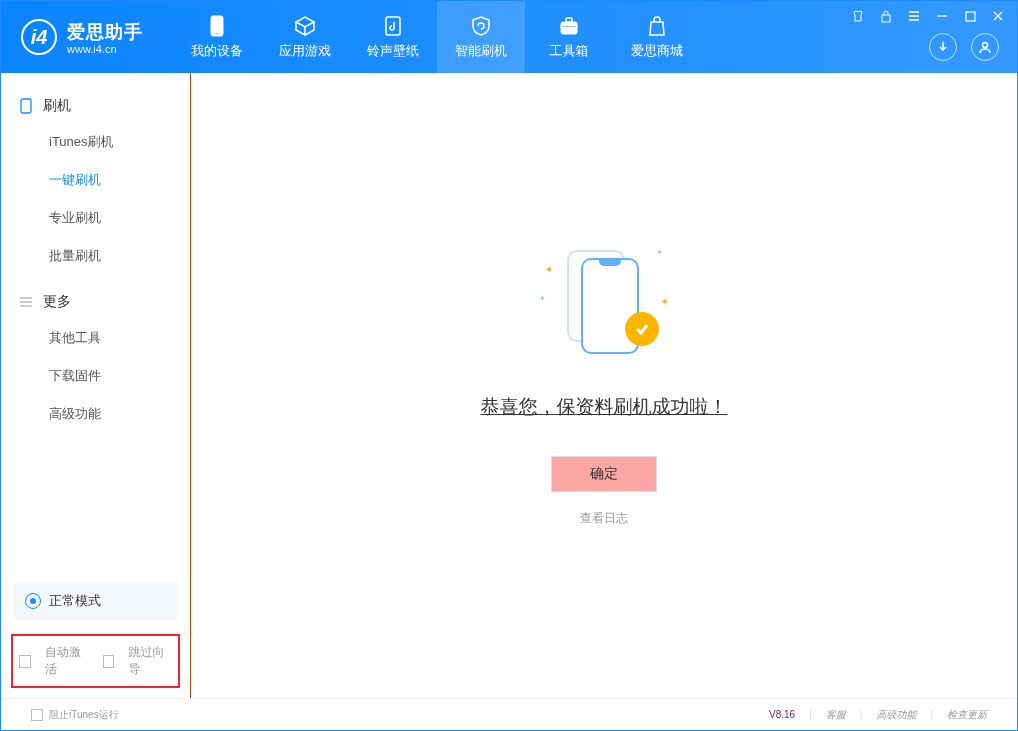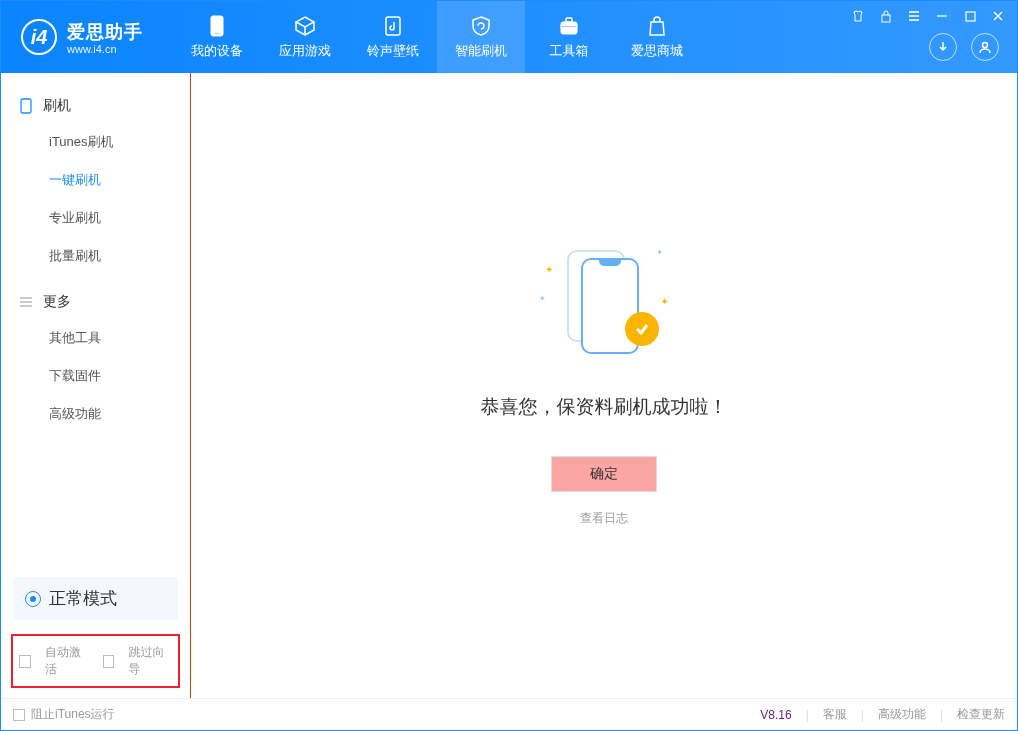--- a/index.html
+++ b/index.html
@@ -24,21 +24,21 @@
 .circ-btn svg { stroke: #fff; fill: none; }
 .titlebar { position: relative; }
 
 .body { flex: 1; display: flex; min-height: 0; }
 .sidebar { width: 190px; border-right: 1px solid #c2410c; display: flex; flex-direction: column; padding-top: 16px; }
 .side-section-hdr { display: flex; align-items: center; gap: 10px; padding: 8px 18px; color: #333; font-size: 14px; }
 .side-section-hdr .hicon { width: 14px; height: 14px; display: flex; align-items: center; justify-content: center; }
 .side-item { padding: 10px 18px 10px 48px; font-size: 13px; color: #555; cursor: pointer; }
 .side-item.active { color: #1a8cff; }
 .side-spacer { flex: 1; }
-.mode-box { margin: 8px 12px; background: #f4f8fc; border-radius: 3px; padding: 10px 12px; display: flex; align-items: center; gap: 8px; font-size: 17px; color: #333; }
+.mode-box { margin: 8px 12px; background: #f4f8fc; border-radius: 3px; padding: 10px 12px; display: flex; align-items: center; gap: 8px; font-size: 13px; color: #333; }
 .mode-box .dot { width: 16px; height: 16px; border: 1.5px solid #1a8cff; border-radius: 50%; display: flex; align-items: center; justify-content: center; }
 .mode-box .dot::after { content: ""; width: 6px; height: 6px; background: #1a8cff; border-radius: 50%; }
 .device-box { margin: 0 12px 8px; background: #f4f8fc; border-radius: 3px; padding: 10px 12px; font-size: 13px; }
 .device-row1 { display: flex; align-items: center; gap: 8px; font-weight: bold; color: #333; }
 .device-row1 .phicon { width: 16px; height: 16px; border: 1.5px solid #1a8cff; border-radius: 3px; position: relative; }
 .device-row1 .phicon::after { content: ""; position: absolute; bottom: 1px; left: 50%; transform: translateX(-50%); width: 4px; height: 1.5px; background: #1a8cff; }
 .storage-badge { display: inline-block; margin: 6px 0 2px 24px; padding: 1px 10px; border: 1px solid #9ec9f0; color: #4a9de8; border-radius: 10px; font-size: 11px; background: #fff; }
 .device-sub { margin-left: 24px; color: #aaa; font-size: 11px; }
 .checkbox-row { margin: 6px 10px 10px; border: 2px solid #e23; padding: 8px 6px; display: flex; gap: 14px; font-size: 12px; color: #999; align-items: center; }
 .cb { width: 13px; height: 13px; border: 1px solid #bbb; display: inline-block; }
@@ -46,30 +46,30 @@
 .main { flex: 1; position: relative; display: flex; flex-direction: column; align-items: center; justify-content: center; }
 .phone-illus { position: relative; width: 130px; height: 120px; margin-bottom: 30px; }
 .phone-back { position: absolute; left: 28px; top: 6px; width: 58px; height: 92px; border: 2px solid #cde2f6; border-radius: 10px; background: #fff; }
 .phone-front { position: absolute; left: 42px; top: 14px; width: 58px; height: 96px; border: 2px solid #62b0f7; border-radius: 10px; background: #fff; }
 .phone-front::before { content: ""; position: absolute; top: 0; left: 50%; transform: translateX(-50%); width: 22px; height: 6px; background: #62b0f7; border-radius: 0 0 5px 5px; }
 .check-badge { position: absolute; right: 10px; bottom: 18px; width: 34px; height: 34px; background: #ffb400; border-radius: 50%; display: flex; align-items: center; justify-content: center; }
 .check-badge svg { stroke: #fff; stroke-width: 3; fill: none; }
 .sparkle { position: absolute; color: #ffb400; font-size: 10px; }
 .sp1 { left: 6px; top: 20px; } .sp2 { left: 0px; top: 50px; font-size: 8px; color: #8cc8ff; }
 .sp3 { right: 6px; top: 4px; font-size: 8px; color: #8cc8ff; } .sp4 { right: 0; top: 52px; }
-.success-msg { font-size: 19px; color: #333; margin-bottom: 36px; }
+.success-msg { font-size: 19px; color: #333; margin-bottom: 36px; text-decoration: underline; }
 .ok-btn { padding: 8px 38px; border: 1px solid #ddd; background: #fca5a5; font-size: 14px; color: #333; cursor: pointer; margin-bottom: 18px; }
 .log-link { font-size: 12px; color: #999; cursor: pointer; }
 
-.footer { height: 32px; border-top: 1px solid #eee; display: flex; align-items: center; padding: 0 12px; font-size: 12px; color: #999; }
+.footer { height: 32px; border-top: 1px solid #eee; display: flex; align-items: center; padding: 0 30px; font-size: 10px; color: #999; }
 .footer .cb2 { width: 12px; height: 12px; border: 1px solid #bbb; margin-right: 6px; }
 .footer-right { margin-left: auto; display: flex; align-items: center; gap: 14px; }
 .footer-right .sep { color: #ddd; }
 .ver { color: #701a75; }
-.flink { cursor: pointer; }
+.flink { cursor: pointer; font-style: italic; }
 </style>
 </head>
 <body>
 
 <div class="window">
 
   <div class="titlebar">
     <div class="logo-block">
       <div class="logo-circle">i4</div>
       <div class="logo-text">

